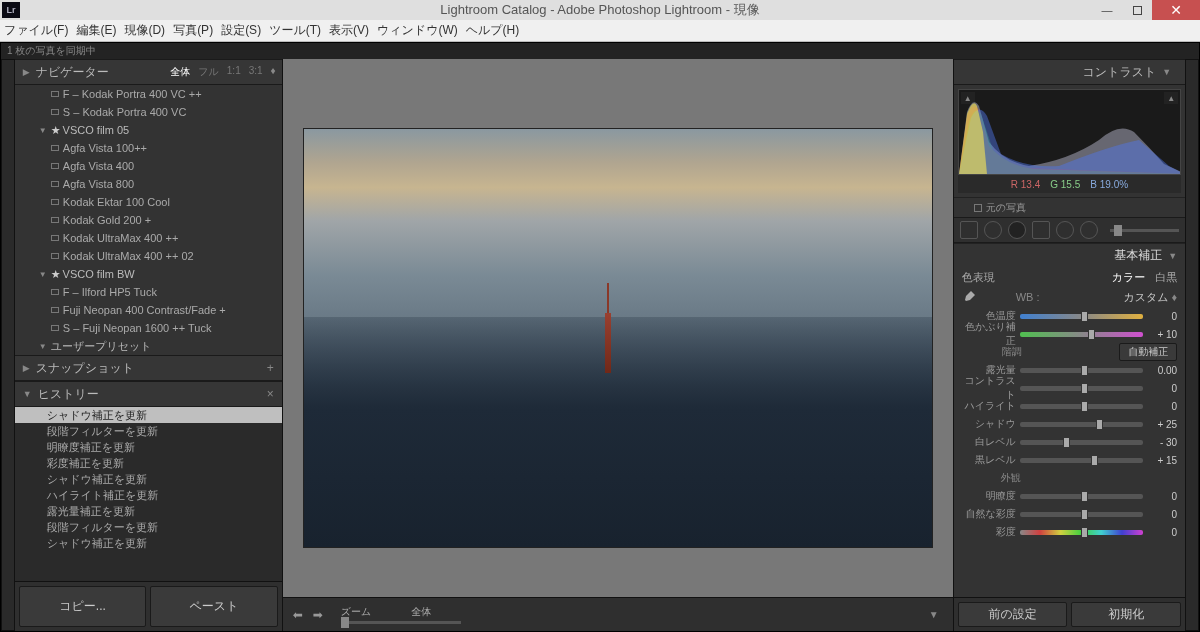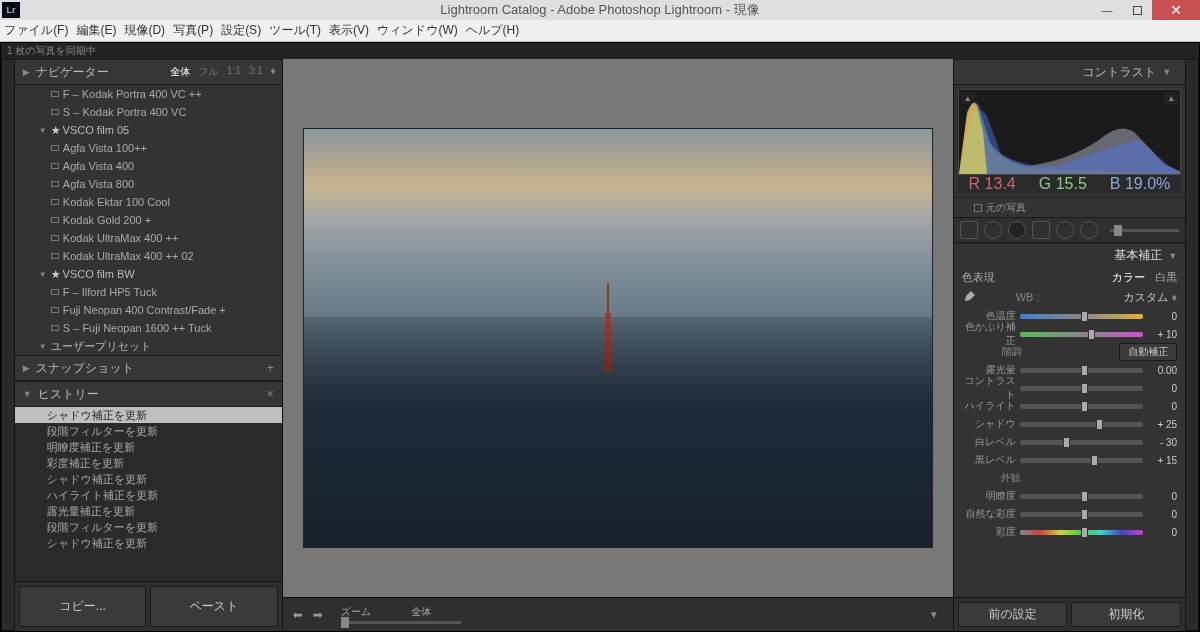--- a/index.html
+++ b/index.html
@@ -43,21 +43,21 @@
 .photo .tower::before { content:""; position:absolute; left: 2px; top: -30px; width: 2px; height: 30px; background: #8a3828; }
 .toolbar-bottom { height: 34px; background: #2f2f2f; display: flex; align-items: center; padding: 0 10px; border-top: 1px solid #111; gap: 10px; }
 .arrow { color: #999; font-size: 12px; }
 .zoom-slider { width: 120px; height: 3px; background: #555; position: relative; }
 .zoom-slider .knob { position: absolute; left: 0; top: -4px; width: 8px; height: 11px; background: #888; }
 .histogram-panel { padding: 4px; }
 .histogram { height: 86px; background: #1a1a1a; border: 1px solid #444; position: relative; overflow: hidden; }
 .histogram .left-clip, .histogram .right-clip { position: absolute; top: 2px; width: 14px; height: 12px; background: #222; display: flex; align-items: center; justify-content: center; font-size: 8px; color: #888; }
 .histogram .left-clip { left: 2px; } .histogram .right-clip { right: 2px; }
 .hist-svg { position: absolute; bottom: 0; left: 0; }
-.rgb-readout { height: 18px; display: flex; justify-content: center; gap: 23px; font-size: 16px; color: #aaa; align-items: center; background: #2a2a2a; }
+.rgb-readout { height: 18px; display: flex; justify-content: center; gap: 10px; font-size: 10px; color: #aaa; align-items: center; background: #2a2a2a; }
 .rgb-readout .r { color: #cc6666; } .rgb-readout .g { color: #88cc88; } .rgb-readout .b { color: #88aadd; }
 .sub-row { height: 20px; display: flex; align-items: center; padding: 0 20px; font-size: 10px; color: #999; border-top: 1px solid #222; }
 .sub-row .box { width: 8px; height: 8px; border: 1px solid #777; margin-right: 4px; }
 .tool-strip { height: 26px; background: #2f2f2f; display: flex; align-items: center; padding: 0 6px; gap: 6px; border-top: 1px solid #1a1a1a; border-bottom: 1px solid #1a1a1a; }
 .tool { width: 18px; height: 18px; border: 1px solid #555; border-radius: 9px; }
 .tool.rect { border-radius: 2px; }
 .tool-slider { flex: 1; height: 3px; background: #555; position: relative; margin-left: 6px; }
 .tool-slider .knob { position: absolute; left: 4px; top: -4px; width: 8px; height: 11px; background: #888; }
 .section-title { height: 24px; display: flex; align-items: center; justify-content: flex-end; padding: 0 8px; font-size: 12px; color: #ddd; border-top: 1px solid #222; }
 .section-title .tri { margin-left: 6px; color: #888; font-size: 9px; }

